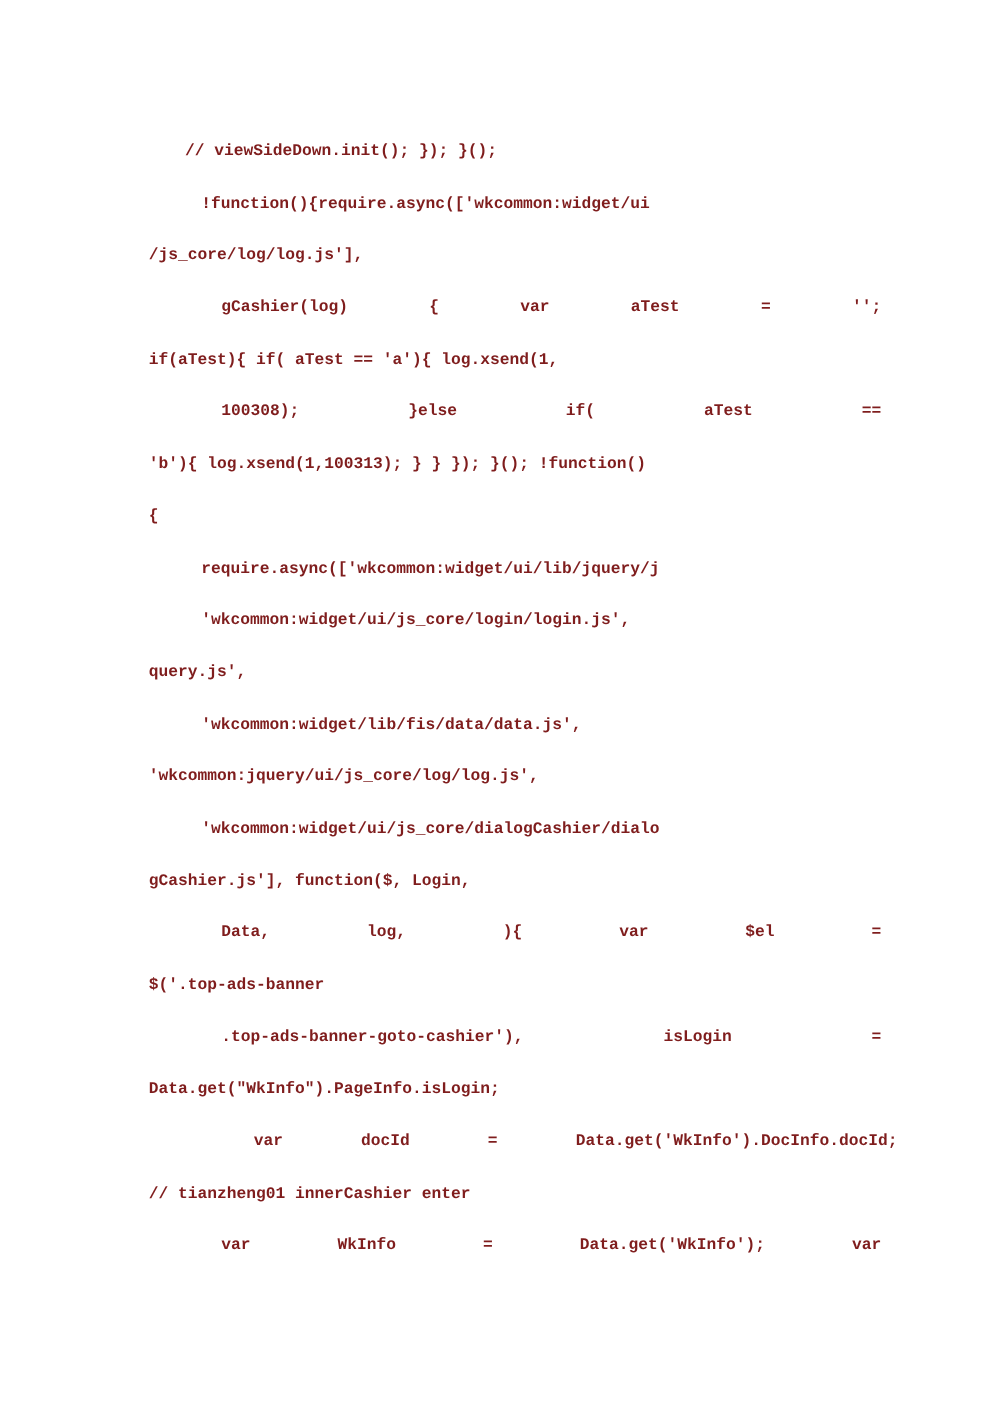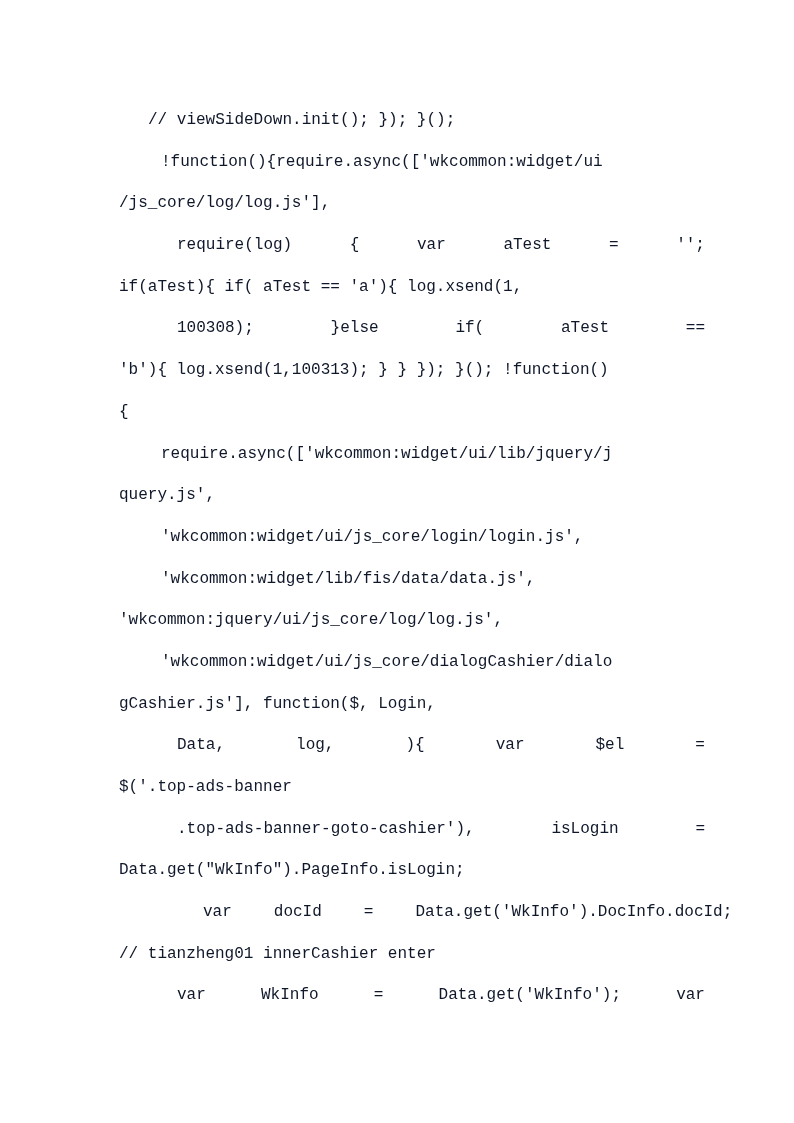--- a/index.html
+++ b/index.html
@@ -29,25 +29,26 @@
     top: 100px;
     width: 557px;
   }
 
   
   .line {
     display: block;
     width: 557px;
     height: 41.7px;
     line-height: 41.7px;
-    font-size: 16px;
-    color: #0f172a;
+    font-size: 13px;
+    color: #7f1d1d;
     white-space: pre;
     letter-spacing: 0px;
     font-family: "Liberation Mono", "DejaVu Sans Mono", monospace;
+    font-weight: bold;
   }
 
   
   .line.just {
     display: flex;
     flex-direction: row;
     align-items: baseline;
     justify-content: space-between;
     white-space: pre;
   }
@@ -65,28 +66,28 @@
 </style>
 </head>
 <body>
 
 <div class="page">
   <div class="text-body" id="text-body">
 
   <div class="line indent">// viewSideDown.init(); }); }();</div>
       <div class="line indent-lg">!function(){require.async(['wkcommon:widget/ui</div>
       <div class="line">/js_core/log/log.js'],</div>
-      <div class="line indent just" style="padding-left: 29px;"><span>require(log)</span><span>{</span><span>var</span><span>aTest</span><span>=</span><span>'';</span></div>
+      <div class="line indent just" style="padding-left: 29px;"><span>gCashier(log)</span><span>{</span><span>var</span><span>aTest</span><span>=</span><span>'';</span></div>
       <div class="line">if(aTest){ if( aTest == 'a'){ log.xsend(1,</div>
       <div class="line indent just" style="padding-left: 29px;"><span>100308);</span><span>}else</span><span>if(</span><span>aTest</span><span>==</span></div>
       <div class="line">'b'){ log.xsend(1,100313); } } }); }(); !function()</div>
       <div class="line">{</div>
       <div class="line indent-lg">require.async(['wkcommon:widget/ui/lib/jquery/j</div>
+      <div class="line indent-lg">'wkcommon:widget/ui/js_core/login/login.js',</div>
       <div class="line">query.js',</div>
-      <div class="line indent-lg">'wkcommon:widget/ui/js_core/login/login.js',</div>
       <div class="line indent-lg">'wkcommon:widget/lib/fis/data/data.js',</div>
       <div class="line">'wkcommon:jquery/ui/js_core/log/log.js',</div>
       <div class="line indent-lg">'wkcommon:widget/ui/js_core/dialogCashier/dialo</div>
       <div class="line">gCashier.js'], function($, Login,</div>
       <div class="line indent just" style="padding-left: 29px;"><span>Data,</span><span>log,</span><span>){</span><span>var</span><span>$el</span><span>=</span></div>
       <div class="line">$('.top-ads-banner</div>
       <div class="line indent just" style="padding-left: 29px; text-align: right;"><span>.top-ads-banner-goto-cashier'),</span><span>isLogin</span><span>=</span></div>
       <div class="line">Data.get("WkInfo").PageInfo.isLogin;</div>
       <div class="line indent-lg just" style="padding-left: 42px;"><span>var</span><span>docId</span><span>=</span><span>Data.get('WkInfo').DocInfo.docId;</span></div>
       <div class="line">// tianzheng01 innerCashier enter</div>

